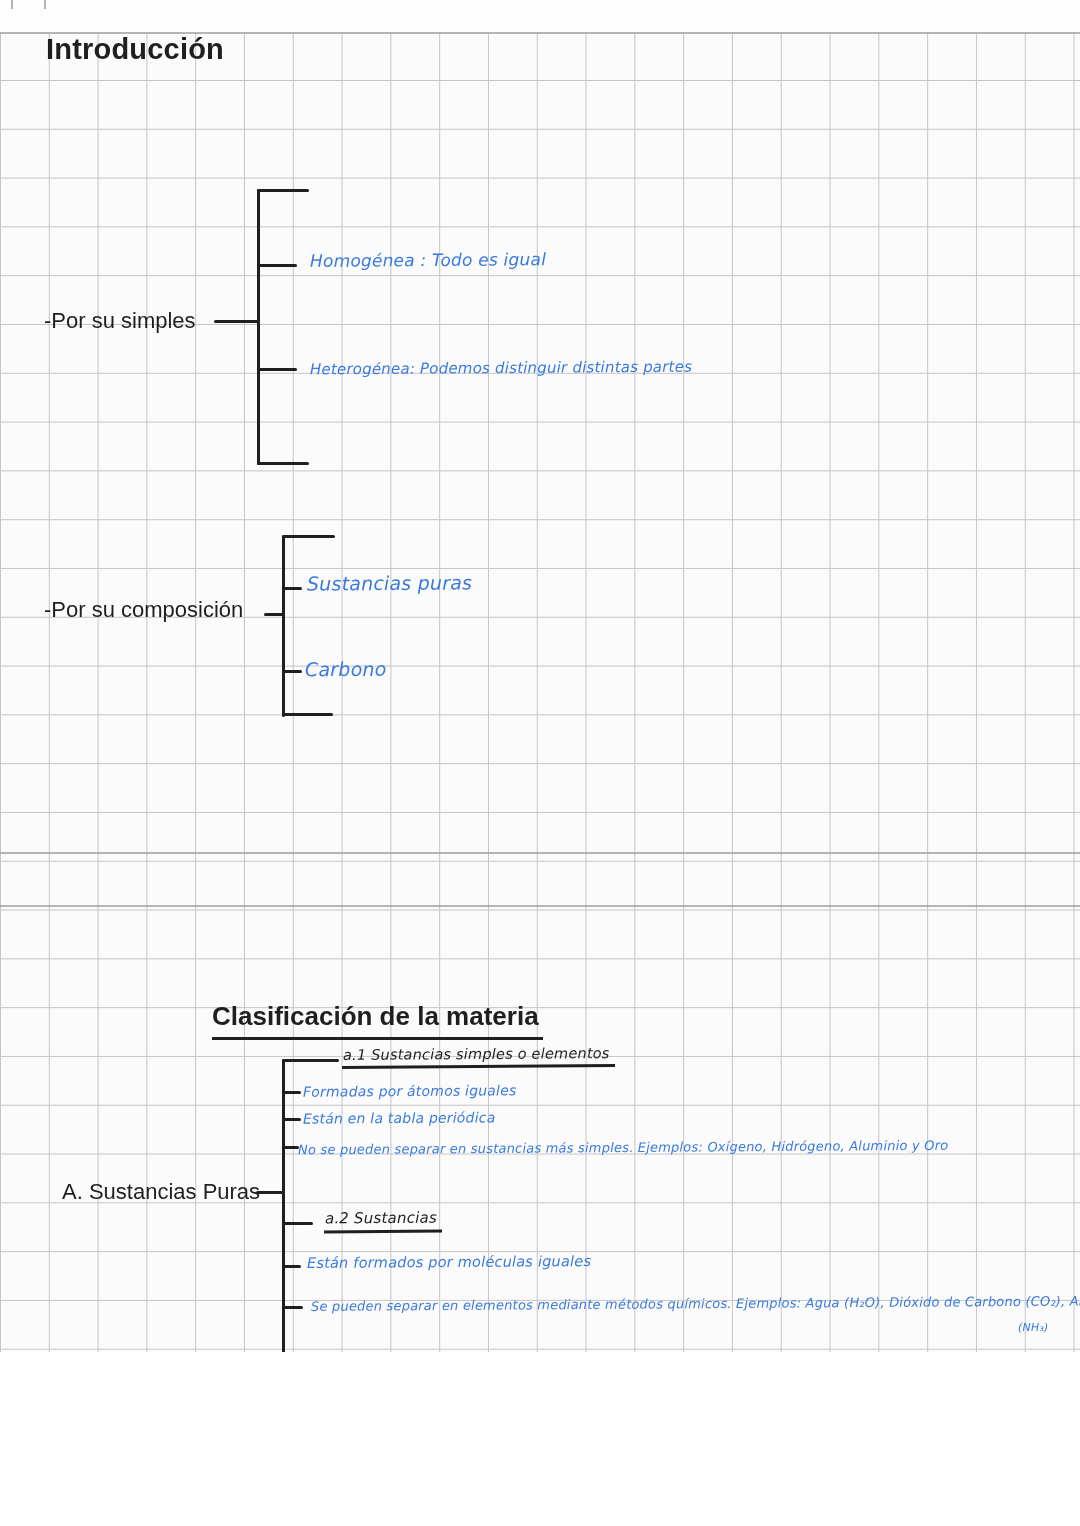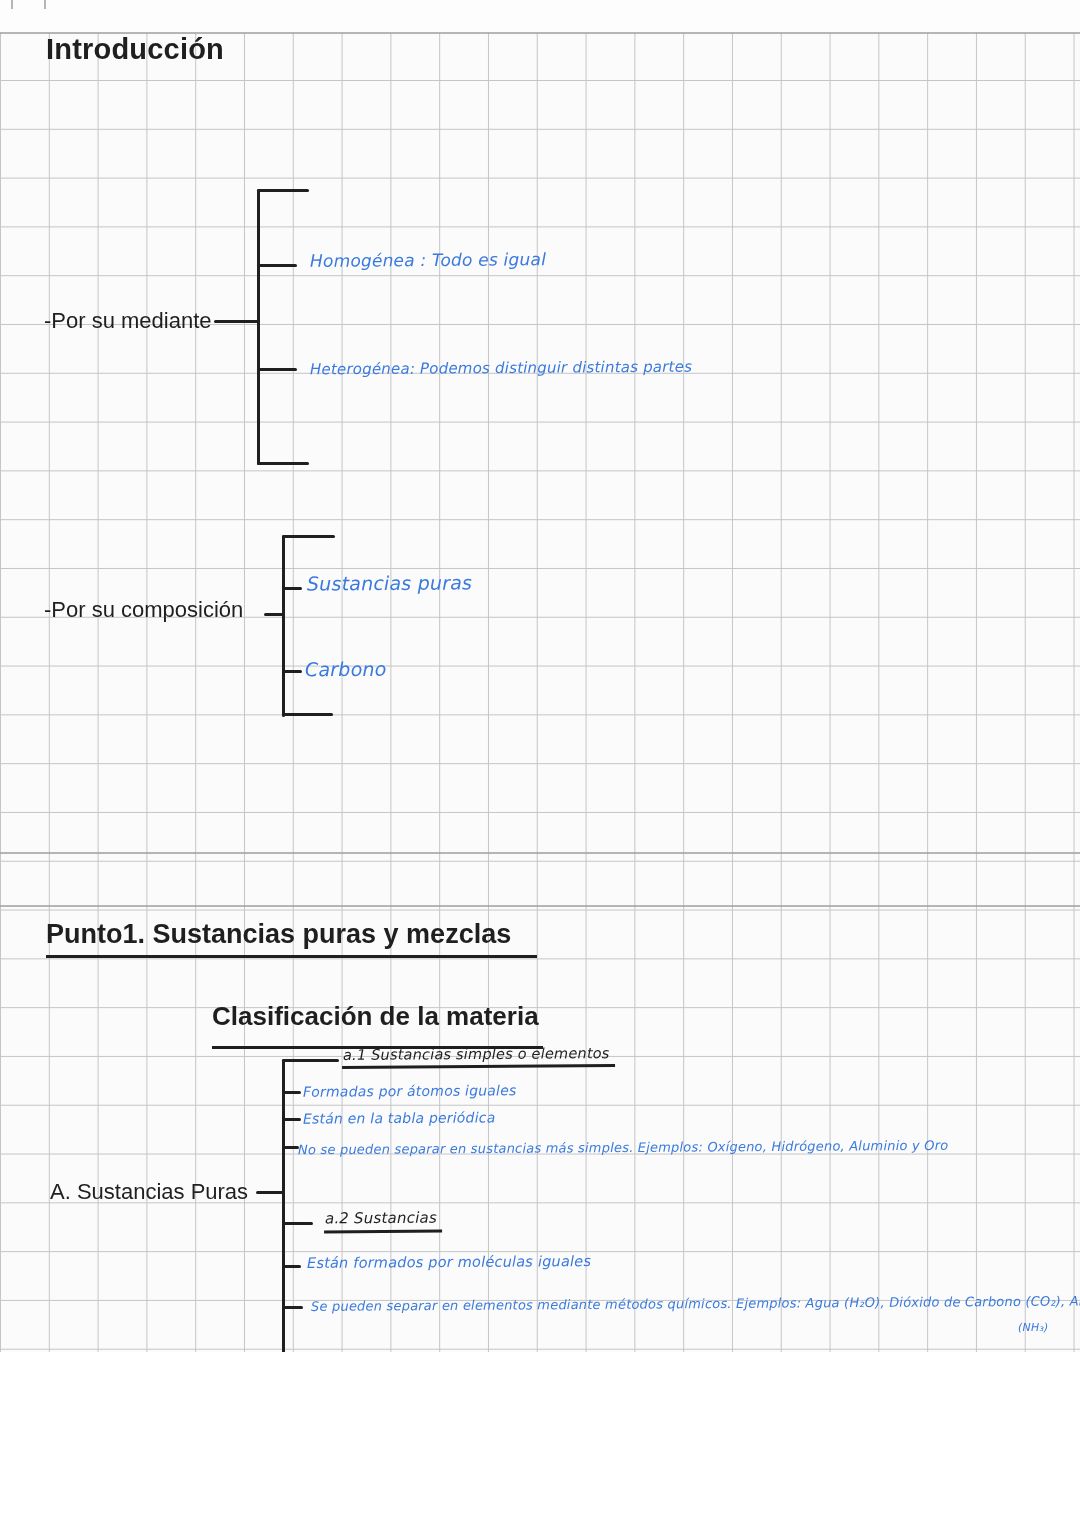--- a/index.html
+++ b/index.html
@@ -24,21 +24,21 @@
     background-position:0 0, 0 47px;
   }
   .top-strip{position:absolute;left:0;top:0;width:1080px;height:33px;background:#fdfdfd;}
   .top-strip .frag{position:absolute;top:0;width:2px;height:9px;background:#b5b5b5;}
   .seam{position:absolute;left:0;width:1080px;height:2px;background:var(--seam);opacity:.75;}
 
   
   .t{position:absolute;white-space:nowrap;color:var(--ink-black);}
   .h1{font-size:29px;font-weight:bold;letter-spacing:.2px;}
   .h2{font-size:27px;font-weight:bold;border-bottom:3px solid var(--ink-black);padding:0 26px 5px 0;}
-  .h3{font-size:26px;font-weight:bold;border-bottom:3px solid var(--ink-black);padding:0 4px 14px 0;}
+  .h3{font-size:26px;font-weight:bold;border-bottom:3px solid var(--ink-black);padding:0 4px 5px 0;}
   .body-text{font-size:22px;}
 
   
   .hw{position:absolute;white-space:nowrap;font-family:"DejaVu Sans",sans-serif;font-style:italic;
       color:var(--ink-blue);letter-spacing:.2px;transform:rotate(-.4deg);}
   .hw-black{color:var(--ink-black);}
   .hw-u{border-bottom:3px solid var(--ink-black);padding:0 5px 3px 1px;}
 
   
   .vline,.hline{position:absolute;background:var(--ink-black);border-radius:2px;}
@@ -55,44 +55,43 @@
   <div class="top-strip">
     <span class="frag" style="left:11px"></span>
     <span class="frag" style="left:44px"></span>
   </div>
   <div class="seam" style="top:32px"></div>
   <div class="seam" style="top:852px;height:1.5px"></div>
   <div class="seam" style="top:905px;height:1.5px"></div>
 
   <div class="t h1" style="left:46px;top:33px">Introducción</div>
 
-  <div class="t body-text" style="left:44px;top:308px">-Por su mediante</div>
+  <div class="t body-text" style="left:44px;top:308px">-Por su simples</div>
   <div class="hline" style="left:214px;top:320px;width:46px"></div>
   <div class="vline" style="left:257px;top:189px;height:276px"></div>
   <div class="hline" style="left:257px;top:189px;width:52px"></div>
   <div class="hline" style="left:257px;top:264px;width:40px"></div>
   <div class="hline" style="left:257px;top:368px;width:40px"></div>
   <div class="hline" style="left:257px;top:462px;width:52px"></div>
   <div class="hw" style="left:310px;top:250px;font-size:17px">Homogénea : Todo es igual</div>
   <div class="hw" style="left:310px;top:359px;font-size:15px">Heterogénea: Podemos distinguir distintas partes</div>
 
   <div class="t body-text" style="left:44px;top:597px">-Por su composición</div>
   <div class="hline" style="left:264px;top:613px;width:21px"></div>
   <div class="vline" style="left:282px;top:535px;height:182px"></div>
   <div class="hline" style="left:282px;top:535px;width:53px"></div>
   <div class="hline" style="left:282px;top:587px;width:20px"></div>
   <div class="hline" style="left:282px;top:670px;width:20px"></div>
   <div class="hline" style="left:282px;top:713px;width:51px"></div>
   <div class="hw" style="left:307px;top:572px;font-size:19px">Sustancias puras</div>
   <div class="hw" style="left:305px;top:658px;font-size:19px">Carbono</div>
 
-  <div class="t h2" style="left:46px;top:919px">Punto1. Sustancias puras y mezclas</div>
   <div class="t h3" style="left:212px;top:1001px">Clasificación de la materia</div>
 
-  <div class="t body-text" style="left:50px;top:1179px">A. Sustancias Puras</div>
+  <div class="t body-text" style="left:62px;top:1179px">A. Sustancias Puras</div>
   <div class="hline" style="left:256px;top:1191px;width:28px"></div>
   <div class="vline" style="left:282px;top:1059px;height:306px"></div>
   <div class="hline" style="left:282px;top:1059px;width:57px"></div>
   <div class="hline" style="left:282px;top:1091px;width:19px"></div>
   <div class="hline" style="left:282px;top:1118px;width:19px"></div>
   <div class="hline" style="left:282px;top:1146px;width:17px"></div>
   <div class="hline" style="left:282px;top:1222px;width:31px"></div>
   <div class="hline" style="left:282px;top:1265px;width:19px"></div>
   <div class="hline" style="left:282px;top:1306px;width:21px"></div>
   <div class="hline" style="left:282px;top:1362px;width:36px"></div>

